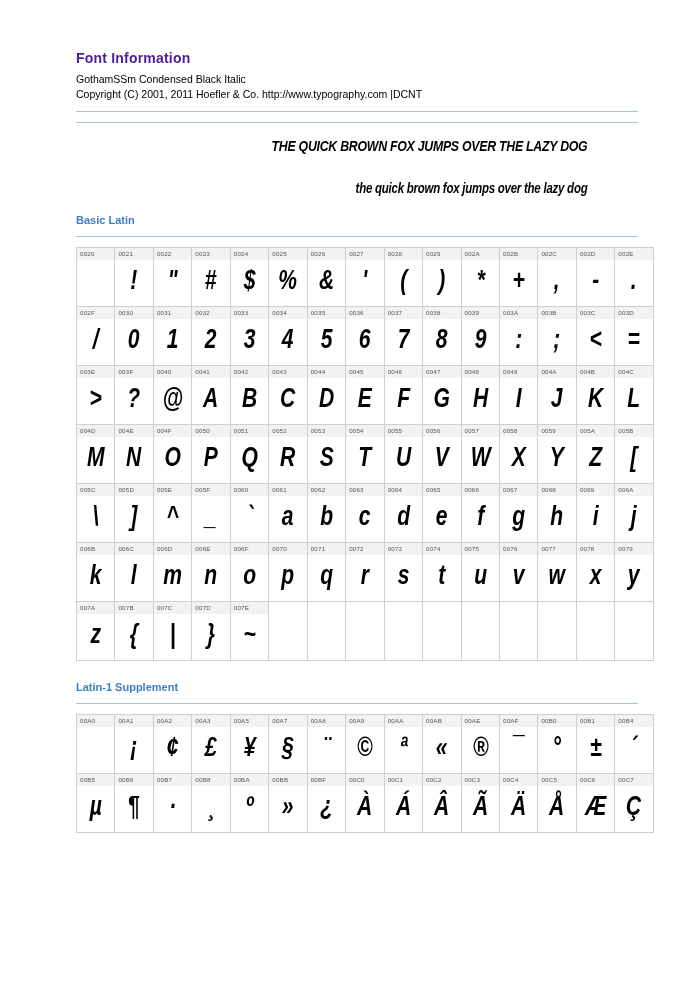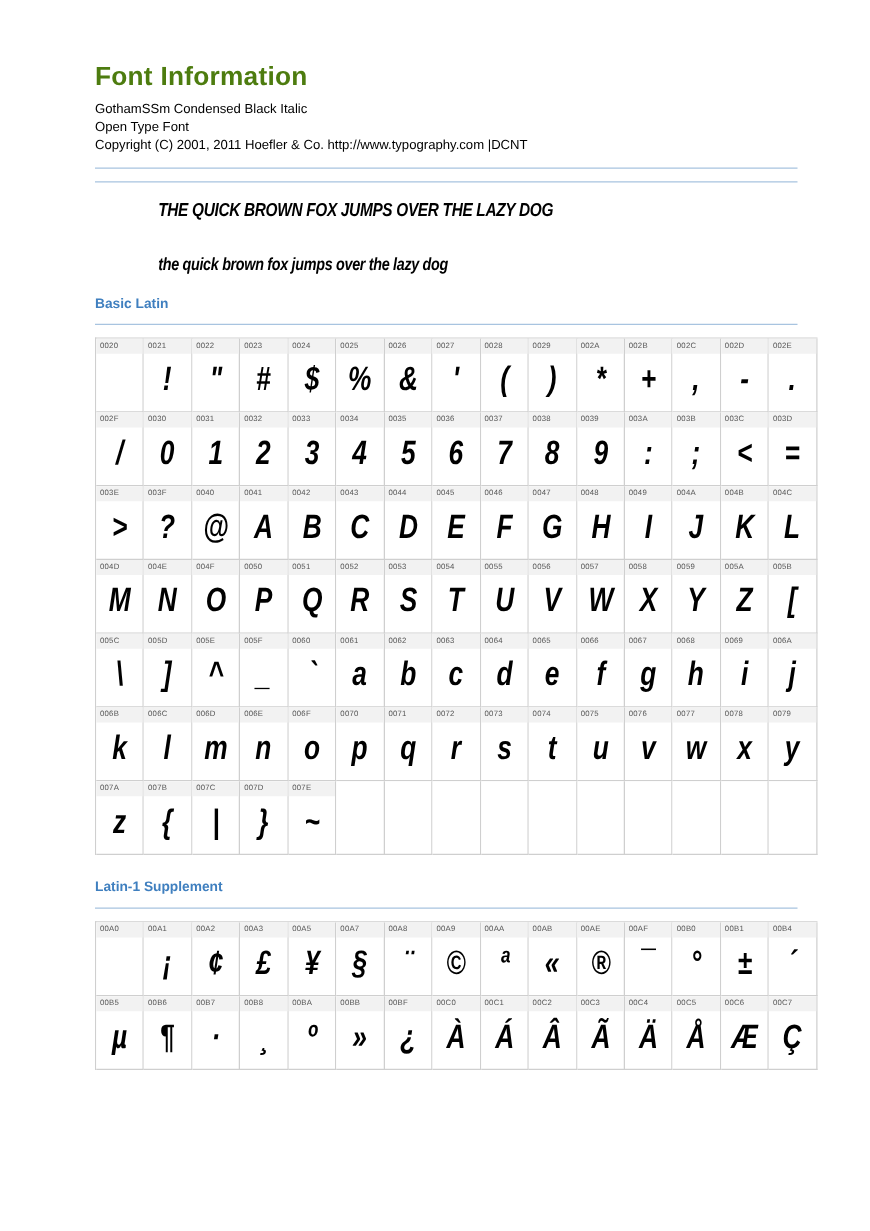--- a/index.html
+++ b/index.html
@@ -16,23 +16,23 @@
     overflow: hidden;
   }
   .page {
     width: 696px;
     height: 985px;
     box-sizing: border-box;
     padding: 50px 58px 0 76px;
     position: relative;
   }
   h1.title {
-    font-size: 21px;
+    font-size: 14px;
     font-weight: bold;
-    color: #4d7c0f;
+    color: #4c1d95;
     margin: 0 0 6px 0;
     letter-spacing: 0.2px;
   }
   .meta-line {
     font-size: 10.5px;
     font-weight: normal;
     line-height: 14.5px;
     color: #000;
     margin: 0;
   }
@@ -42,21 +42,21 @@
     margin: 10px 0 0 0;
     height: 0;
   }
   .section-label {
     font-size: 11px;
     font-weight: bold;
     color: #3f7fbf;
     margin: 6px 0 0 0;
   }
   .sample-block {
-    text-align: left;
+    text-align: right;
     padding: 14px 0 6px 0;
   }
   .sample-line {
     font-family: "Liberation Sans", sans-serif;
     font-weight: bold;
     font-style: italic;
     font-size: 15px;
     letter-spacing: -0.3px;
     margin: 0 0 26px 0;
     transform: scaleX(0.82);
@@ -115,21 +115,20 @@
 </style>
 </head>
 <body>
 
 <div class="page">
 
   <h1 class="title">Font Information</h1>
 
   <div>
     <p class="meta-line">GothamSSm Condensed Black Italic</p>
-    <p class="meta-line">Open Type Font</p>
     <p class="meta-line">Copyright (C) 2001, 2011 Hoefler &amp; Co. http://www.typography.com |DCNT</p>
   </div>
 
   <hr class="rule">
 
   <hr class="rule">
 
   <div class="sample-block">
     <p class="sample-line">THE QUICK BROWN FOX JUMPS OVER THE LAZY DOG</p>
     <p class="sample-line lower">the quick brown fox jumps over the lazy dog</p>

